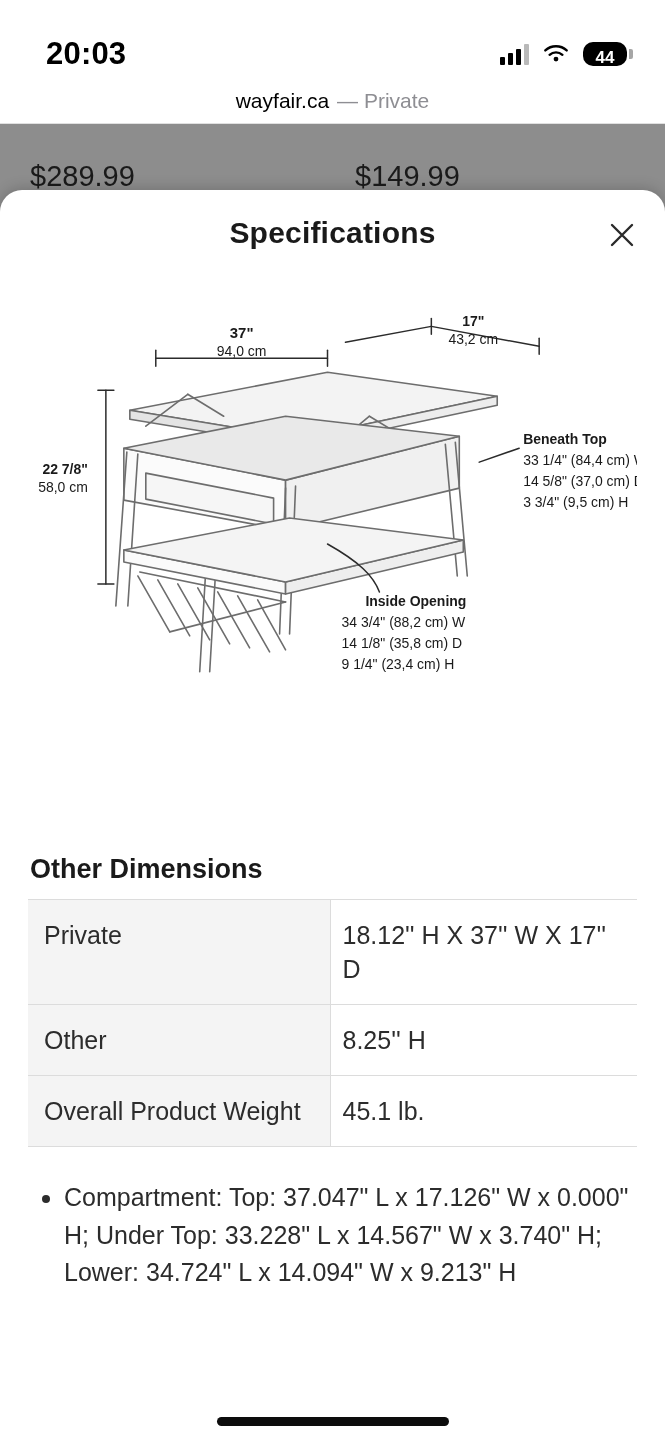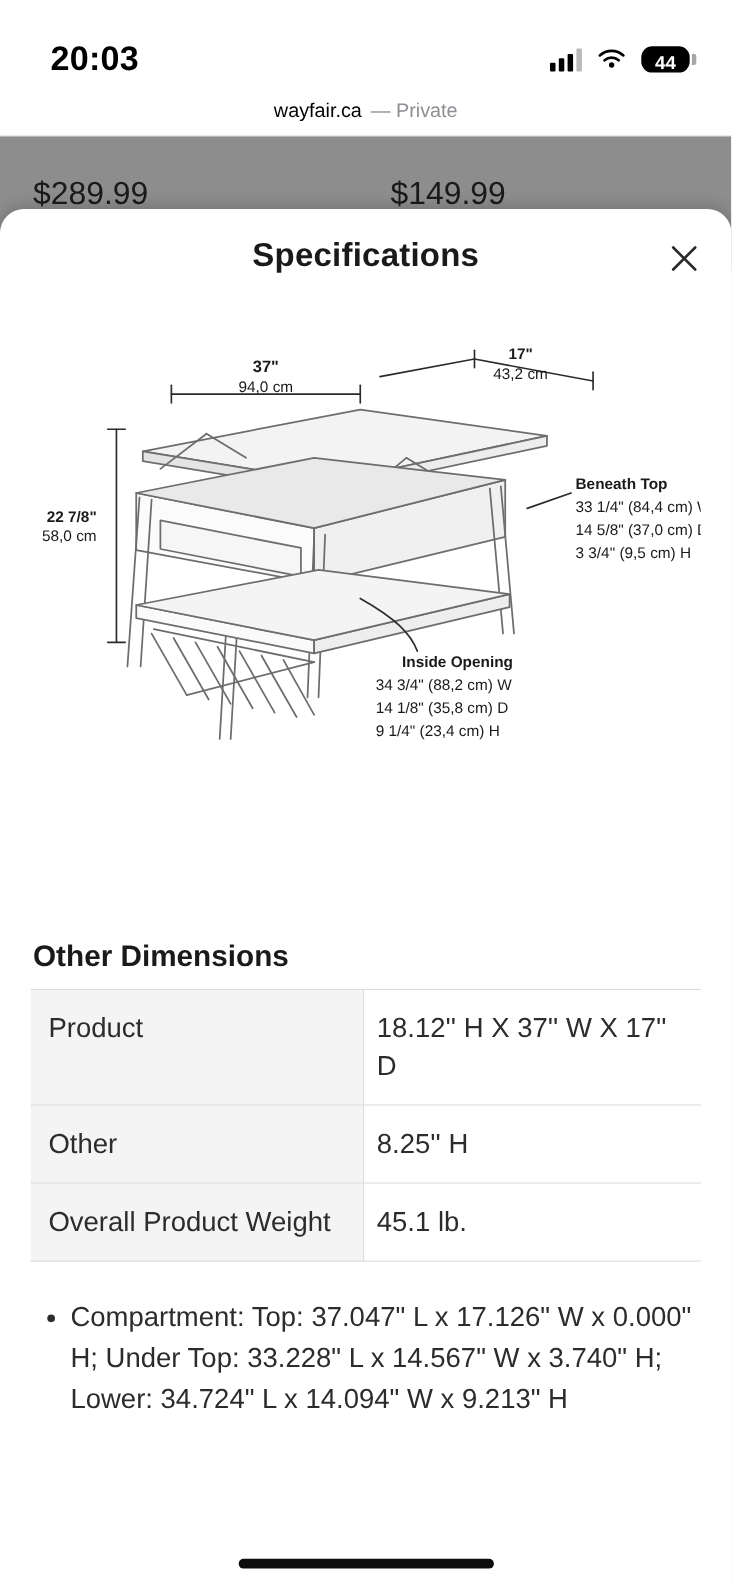--- a/index.html
+++ b/index.html
@@ -56,21 +56,21 @@
   .battery:after {
     content: ""; position: absolute; right: -6px; top: 7px;
     width: 4px; height: 10px; border-radius: 0 2px 2px 0; background: rgba(0,0,0,.35);
   }
 
   
   .urlbar {
     height: 46px;
     display: flex; align-items: center; justify-content: center;
     gap: 8px;
-    font-size: 18px;
+    font-size: 21px;
     border-bottom: 1px solid #e0e0e0;
     background: #fff;
   }
   .urlbar .host { color: #000; }
   .urlbar .private { color: #8e8e93; }
 
   
   .backdrop {
     position: relative;
     height: 122px;
@@ -316,21 +316,21 @@
             <text x="314" y="393" font-size="14">9 1/4" (23,4 cm) H</text>
           </g>
         </svg>
       </div>
 
       <div class="section-title">Other Dimensions</div>
 
       <table class="dims">
         <tbody>
           <tr>
-            <td class="k">Product</td>
+            <td class="k">Private</td>
             <td class="v">18.12'' H X 37'' W X 17'' D</td>
           </tr>
           <tr>
             <td class="k">Other</td>
             <td class="v">8.25'' H</td>
           </tr>
           <tr>
             <td class="k">Overall Product Weight</td>
             <td class="v">45.1 lb.</td>
           </tr>

